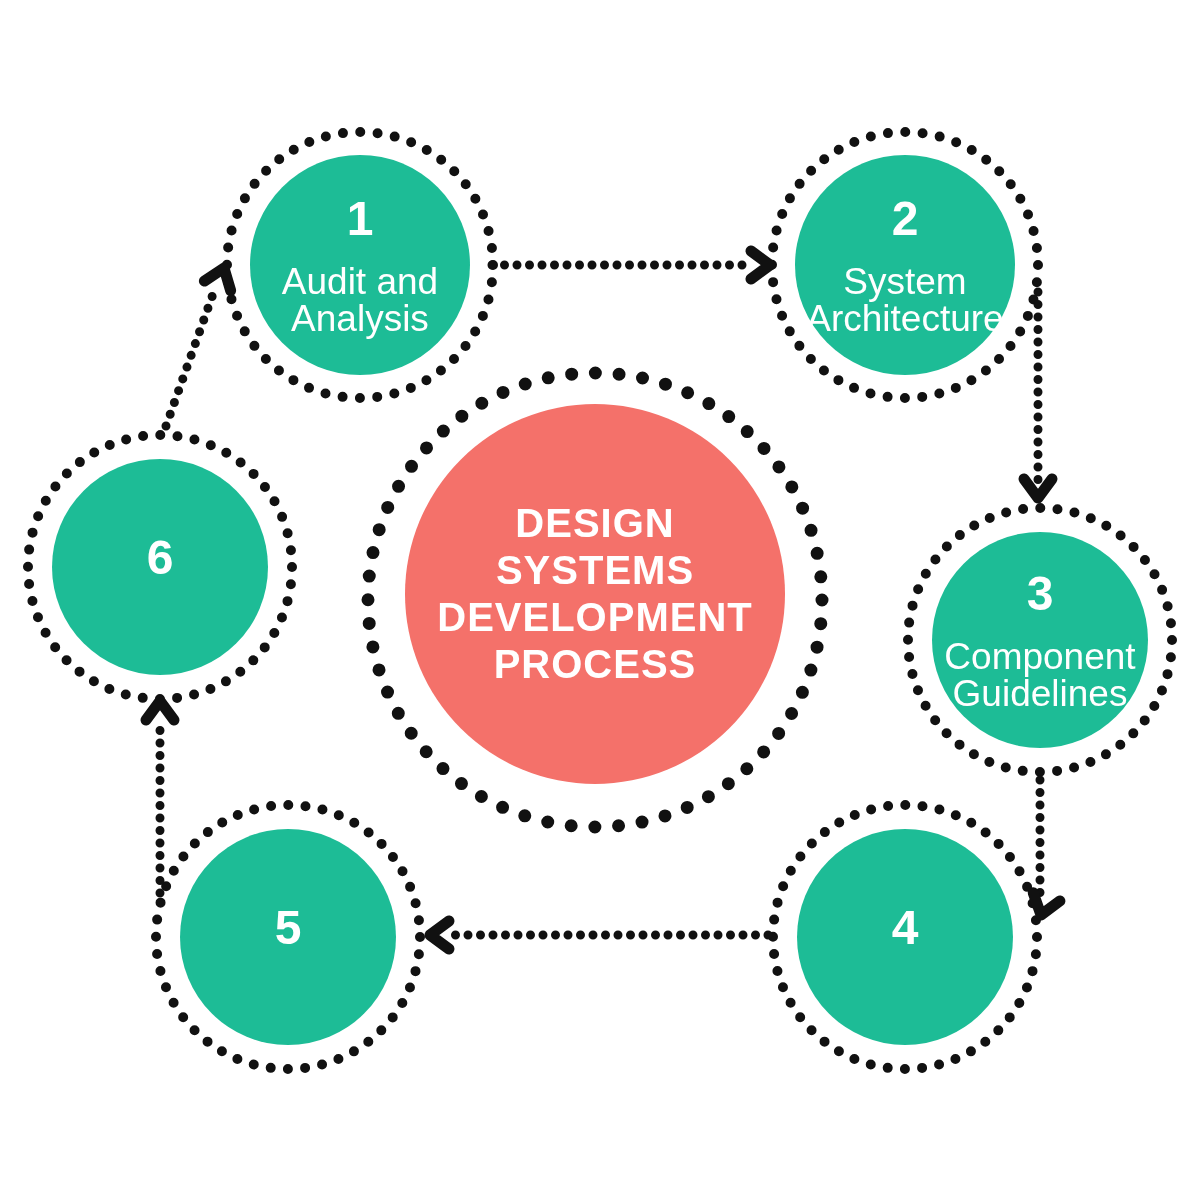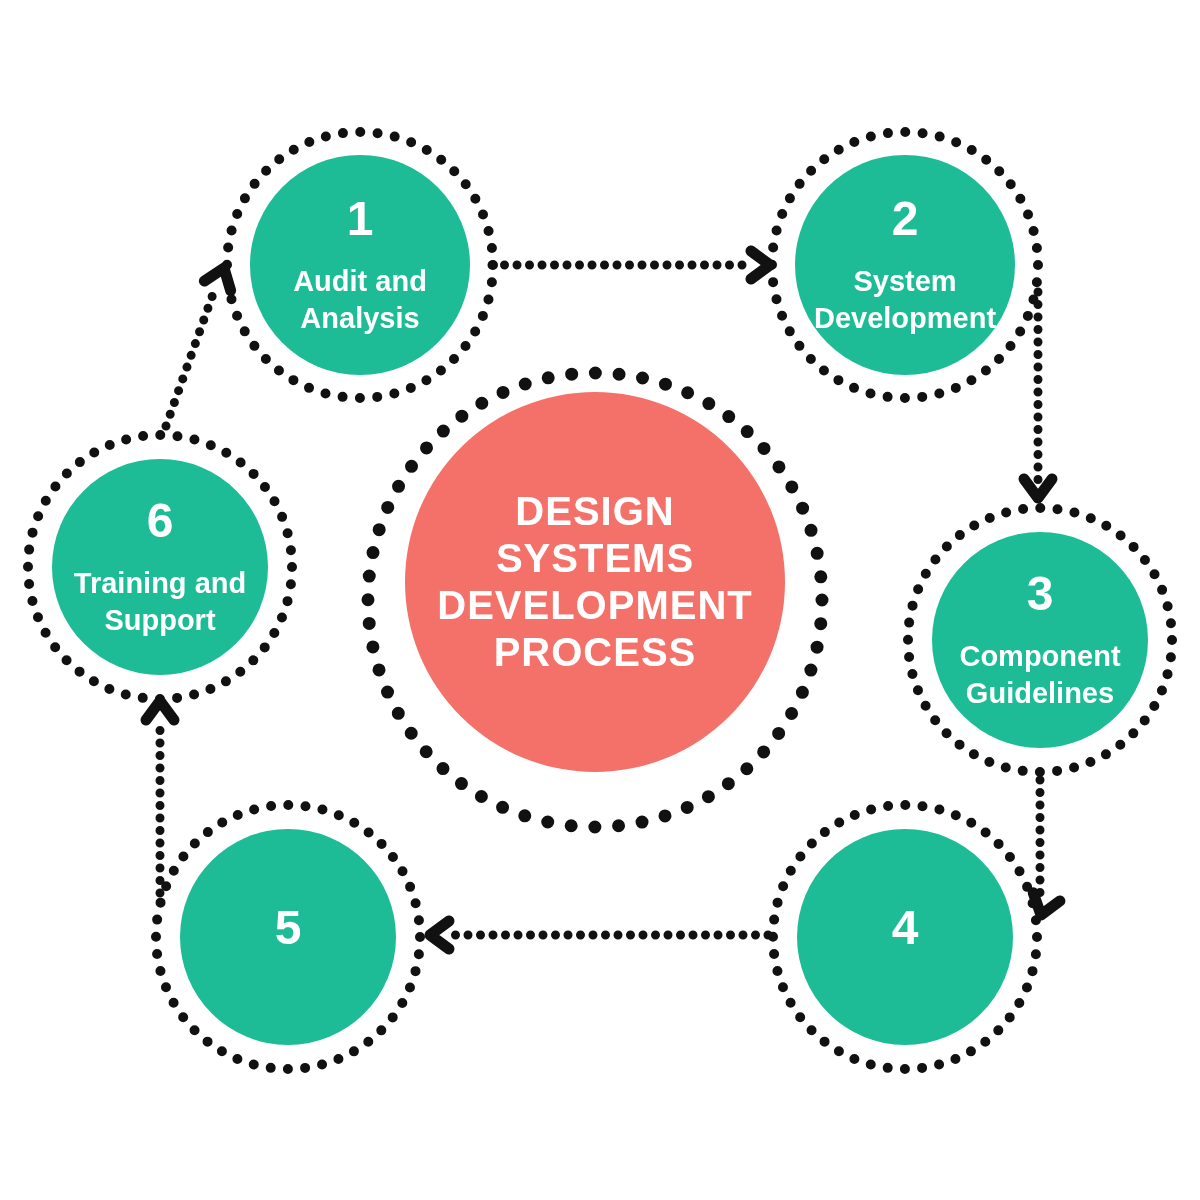--- a/index.html
+++ b/index.html
@@ -36,22 +36,22 @@
   }
   .step { background: var(--teal); }
   .center { background: var(--coral); }
   .num {
     font-size: 48px;
     font-weight: bold;
     line-height: 52px;
     margin-bottom: 18px;
   }
   .lbl {
-    font-size: 29px;
-    font-weight: bold;
+    font-size: 37px;
+    font-weight: normal;
     line-height: 37px;
     white-space: pre-line;
   }
   .center-title {
     font-size: 40px;
     font-weight: bold;
     line-height: 47px;
     letter-spacing: 1px;
     white-space: pre-line;
     text-transform: uppercase;
@@ -80,52 +80,50 @@
     <path class="arrow" d="M166 426 L213 294" stroke-dasharray="0 12.5"></path>
 
     <path class="head" d="M-19 -14 L0 0 L-19 14" transform="translate(770,265) rotate(0)"></path>
     <path class="head" d="M-19 -14 L0 0 L-19 14" transform="translate(1038,498) rotate(90)"></path>
     <path class="head" d="M-19 -14 L0 0 L-19 14" transform="translate(1041,915) rotate(107)"></path>
     <path class="head" d="M-19 -14 L0 0 L-19 14" transform="translate(430,935) rotate(180)"></path>
     <path class="head" d="M-19 -14 L0 0 L-19 14" transform="translate(160,701) rotate(270)"></path>
     <path class="head" d="M-19 -14 L0 0 L-19 14" transform="translate(224,268) rotate(290)"></path>
   </svg>
 
-  <div class="node center" style="left:405px; top:392px; width:380px; height:380px;">
+  <div class="node center" style="left:405px; top:404px; width:380px; height:380px;">
     <div class="center-title">DESIGN
 SYSTEMS
 DEVELOPMENT
 PROCESS</div>
   </div>
 
   <div class="node step" style="left:250px; top:155px; width:220px; height:220px;">
     <div class="num">1</div>
     <div class="lbl">Audit and
 Analysis</div>
   </div>
 
   <div class="node step" style="left:795px; top:155px; width:220px; height:220px;">
     <div class="num">2</div>
     <div class="lbl">System
-Development</div>
+Architecture</div>
   </div>
 
   <div class="node step" style="left:932px; top:532px; width:216px; height:216px;">
     <div class="num">3</div>
     <div class="lbl">Component
 Guidelines</div>
   </div>
 
   <div class="node step" style="left:797px; top:829px; width:216px; height:216px;">
     <div class="num">4</div>
   </div>
 
   <div class="node step" style="left:180px; top:829px; width:216px; height:216px;">
     <div class="num">5</div>
   </div>
 
   <div class="node step" style="left:52px; top:459px; width:216px; height:216px;">
     <div class="num">6</div>
-    <div class="lbl">Training and
-Support</div>
   </div>
 
 </div>
 
 </body></html>

